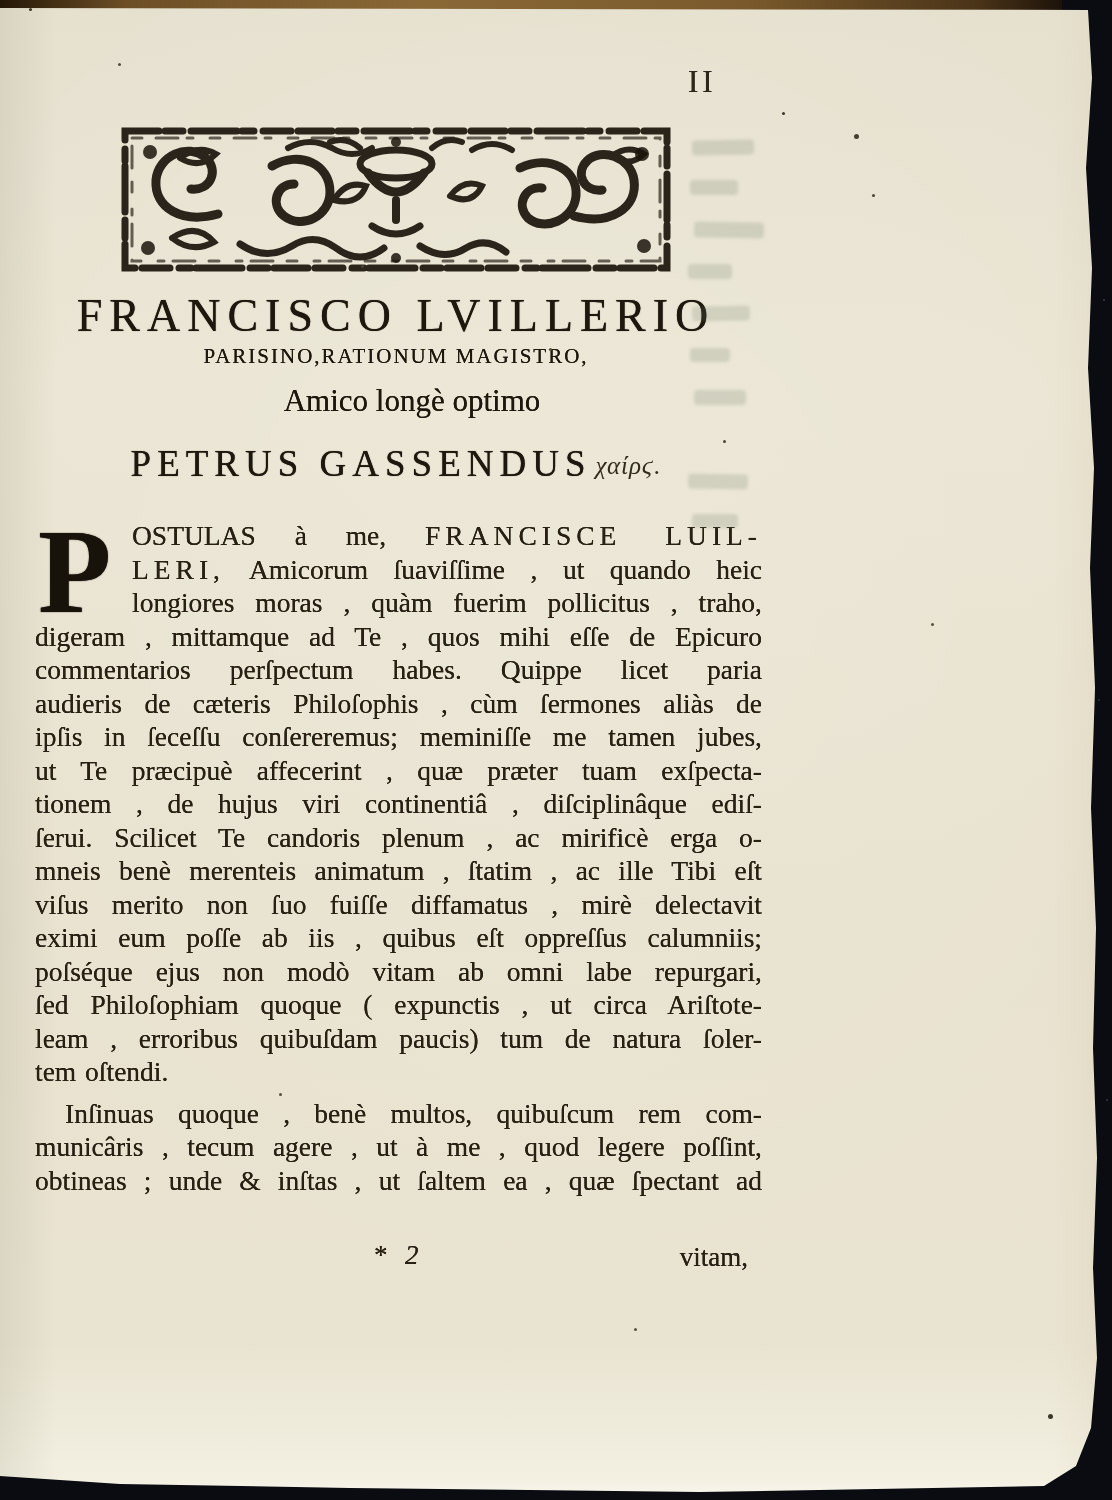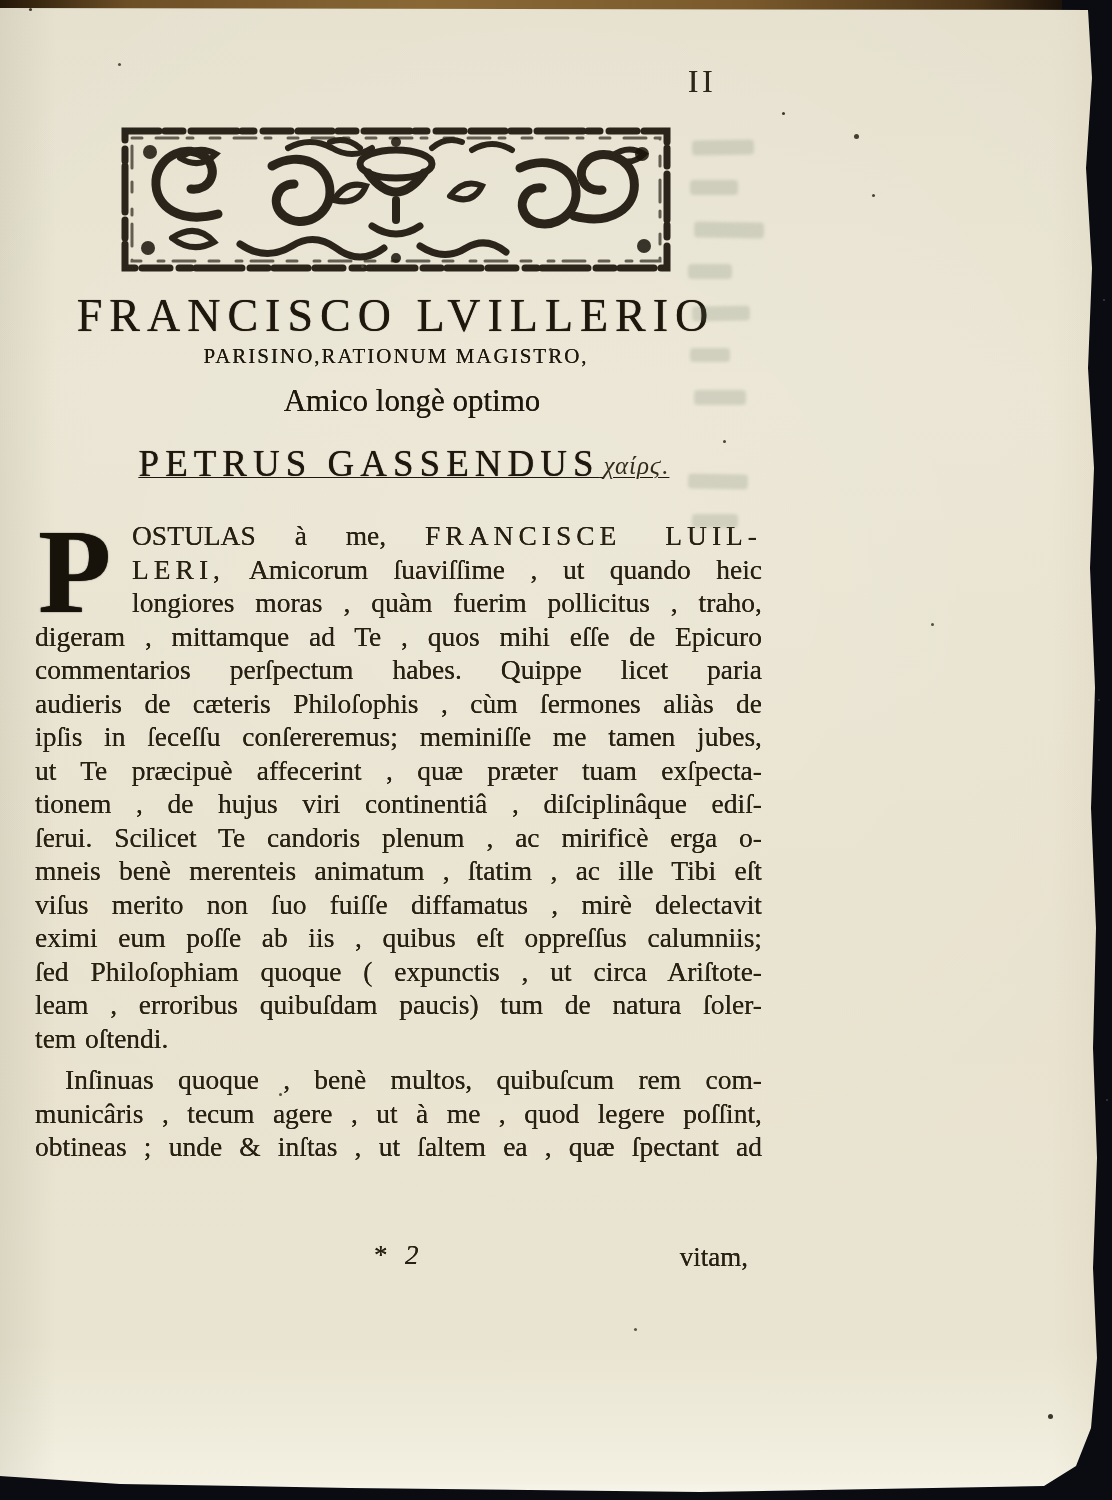--- a/index.html
+++ b/index.html
@@ -38,21 +38,21 @@
     font-size:31px;letter-spacing:4px;color:#2c261b;text-shadow:0 0 .6px #2c261b;}
   
   .headpiece{position:absolute;left:120px;top:118px;width:552px;height:147px;}
   
   .titleblock{position:absolute;left:30px;top:0;width:732px;text-align:center;color:#1d170d;}
   .t1{position:absolute;left:0;top:281px;width:100%;font-size:46px;letter-spacing:7px;
       text-shadow:0 0 .8px #1d170d;white-space:nowrap;}
   .t2{position:absolute;left:0;top:336px;width:100%;font-size:21px;letter-spacing:2px;
       text-shadow:0 0 .6px #1d170d;white-space:nowrap;}
   .t3{position:absolute;left:16px;top:375px;width:100%;font-size:31px;text-shadow:0 0 .4px #1d170d;}
-  .t4{position:absolute;left:8px;top:434px;width:100%;white-space:nowrap;text-decoration:underline;}
+  .t4{position:absolute;left:0;top:434px;width:100%;white-space:nowrap;}
   .t4 .author{font-size:37px;letter-spacing:6px;text-shadow:0 0 .8px #1d170d;}
   .t4 .greek{font-size:25px;font-style:italic;letter-spacing:1px;color:#332c1e;vertical-align:2px;}
   
   .bodytext{position:absolute;left:35px;top:511px;width:727px;color:#272013;
     font-size:27.5px;line-height:33.5px;word-spacing:2px;text-shadow:0 0 .4px #272013;}
   .line{text-align:justify;text-align-last:justify;height:33.5px;white-space:normal;}
   .line.noj{text-align-last:left;}
   .line.indent{margin-left:97px;}
   .line.pstart{padding-left:30px;box-sizing:border-box;margin-top:8px;}
   .caps{letter-spacing:5px;}
@@ -138,20 +138,21 @@
     <div class="line">digeram , mittamque ad Te ,  quos mihi eſſe de Epicuro</div>
     <div class="line">commentarios perſpectum habes.   Quippe licet paria</div>
     <div class="line">audieris de cæteris Philoſophis ,  cùm ſermones aliàs de</div>
     <div class="line">ipſis in ſeceſſu conſereremus; meminiſſe me tamen jubes,</div>
     <div class="line">ut Te præcipuè affecerint , quæ præter tuam exſpecta-</div>
     <div class="line">tionem , de hujus viri continentiâ , diſciplinâque ediſ-</div>
     <div class="line">ſerui.  Scilicet Te candoris plenum ,  ac mirificè erga o-</div>
     <div class="line">mneis benè merenteis animatum , ſtatim ,  ac ille Tibi eſt</div>
     <div class="line">viſus merito non ſuo fuiſſe diffamatus ,  mirè delectavit</div>
     <div class="line">eximi eum poſſe ab iis ,  quibus eſt oppreſſus calumniis;</div>
+    <div class="line">poſséque ejus non modò vitam ab omni labe repurgari,</div>
     <div class="line">ſed Philoſophiam quoque ( expunctis , ut circa Ariſtote-</div>
     <div class="line">leam , erroribus quibuſdam paucis) tum de natura ſoler-</div>
     <div class="line noj">tem oſtendi.</div>
     <div class="line pstart">Inſinuas quoque , benè multos, quibuſcum rem com-</div>
     <div class="line">municâris ,  tecum agere , ut à me ,  quod legere poſſint,</div>
     <div class="line">obtineas ;  unde &amp; inſtas , ut ſaltem ea ,  quæ ſpectant ad</div>
   </div>
 
   <div class="sigrow">
     <span class="sigmark">* 2</span>

